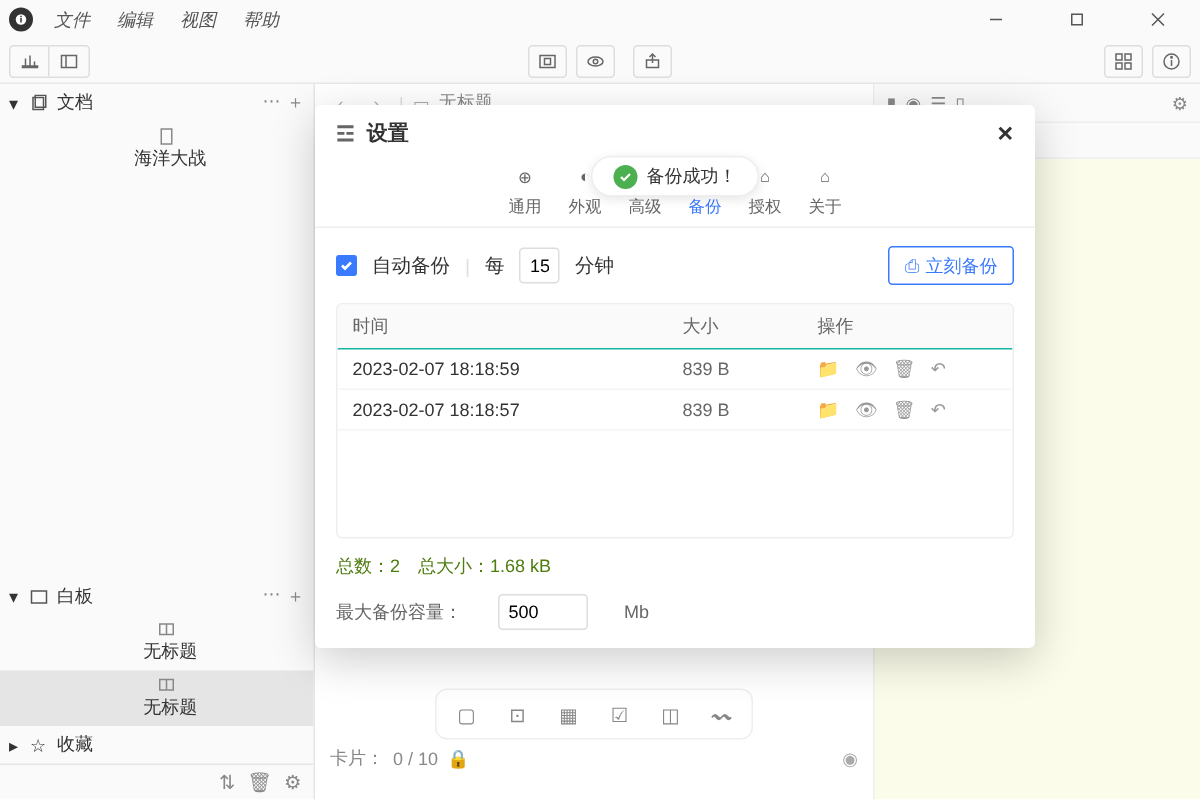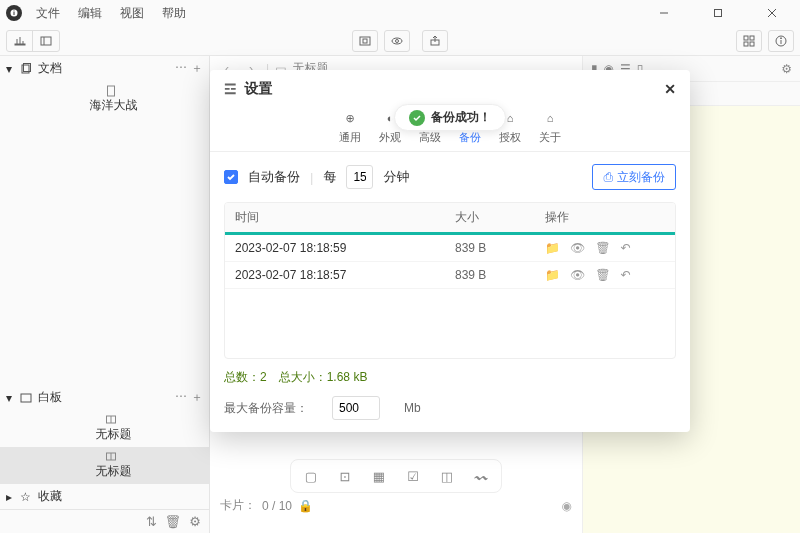--- a/index.html
+++ b/index.html
@@ -2,21 +2,21 @@
 <html><head>
 <meta charset="utf-8">
 <style>
   * { box-sizing: border-box; margin: 0; padding: 0; font-family: -apple-system, "Segoe UI", "Microsoft YaHei", sans-serif; }
   body { width: 800px; height: 533px; background: #fff; font-size: 13px; color: #333; overflow: hidden; position: relative; }
   
   
   .titlebar { height: 26px; display: flex; align-items: center; padding: 0 6px; gap: 10px; background: #fafafa; }
   .app-icon-wrap { width: 16px; height: 16px; border-radius: 50%; background: #333; display: flex; align-items: center; justify-content: center; }
   .app-icon-wrap svg { width: 10px; height: 10px; }
-  .menu-item { font-size: 12px; color: #555; padding: 2px 4px; cursor: pointer; }
+  .menu-item { font-size: 12px; color: #555; padding: 2px 4px; cursor: pointer; font-style: italic; }
   .tb-spacer { flex: 1; }
   .win-btn { width: 44px; height: 26px; display: flex; align-items: center; justify-content: center; cursor: pointer; }
   .win-btn svg { width: 10px; height: 10px; stroke: #555; }
 
   
   .toolbar2 { height: 30px; border-bottom: 1px solid #e8e8e8; display: flex; align-items: center; padding: 0 6px; background: #fafafa; }
   .viewbtn-group { display: flex; border: 1px solid #ddd; border-radius: 3px; overflow: hidden; }
   .viewbtn { width: 26px; height: 20px; display: flex; align-items: center; justify-content: center; cursor: pointer; }
   .viewbtn:first-child { border-right: 1px solid #ddd; }
   .center-icons { display: flex; gap: 6px; position: absolute; left: 50%; transform: translateX(-50%); }
@@ -62,31 +62,31 @@
 
   
   .modal { position: absolute; left: 210px; top: 70px; width: 480px; height: 362px; background: #fff; box-shadow: 0 8px 30px rgba(0,0,0,.2); border-radius: 4px; display: flex; flex-direction: column; }
   .modal-head { display: flex; align-items: center; padding: 10px 14px; font-size: 14px; font-weight: 600; }
   .modal-head .hamb { margin-right: 8px; color: #666; }
   .modal-head .close { margin-left: auto; cursor: pointer; }
   .modal-tabs { display: flex; justify-content: center; gap: 18px; border-bottom: 1px solid #eee; padding-bottom: 6px; position: relative; }
   .mtab { display: flex; flex-direction: column; align-items: center; gap: 2px; font-size: 11px; color: #666; cursor: pointer; }
   .mtab.active { color: #3a7afe; }
   .mtab .mico { width: 20px; height: 20px; display: flex; align-items: center; justify-content: center; }
-  .toast { position: absolute; left: 50%; transform: translateX(-50%); top: -4px; background: #fff; border: 1px solid #eee; border-radius: 20px; padding: 4px 14px; display: flex; align-items: center; gap: 6px; box-shadow: 0 2px 8px rgba(0,0,0,.1); font-size: 12px; z-index: 5; font-weight: bold; }
+  .toast { position: absolute; left: 50%; transform: translateX(-50%); top: -4px; background: #fff; border: 1px solid #eee; border-radius: 20px; padding: 4px 14px; display: flex; align-items: center; gap: 6px; box-shadow: 0 2px 8px rgba(0,0,0,.1); font-size: 12px; z-index: 5; }
   .toast .ok { width: 16px; height: 16px; background: #4caf50; border-radius: 50%; display: flex; align-items: center; justify-content: center; }
   .modal-body { padding: 12px 14px; flex: 1; overflow: hidden; display:flex; flex-direction:column;}
   .row1 { display: flex; align-items: center; gap: 10px; font-size: 13px; }
   .chk { width: 14px; height: 14px; border: 1px solid #3a7afe; border-radius: 2px; background: #3a7afe; display: flex; align-items: center; justify-content: center; cursor: pointer; }
   .sep { color: #ddd; }
   .num-in { width: 27px; height: 24px; border: 1px solid #ddd; border-radius: 3px; padding: 0 6px; font-size: 12px; }
   .now-btn { margin-left: auto; height: 26px; padding: 0 10px; border: 1px solid #3a7afe; color: #3a7afe; background: #fff; border-radius: 3px; font-size: 12px; cursor: pointer; display: flex; align-items: center; gap: 4px; }
   
   .tbl { margin-top: 12px; border: 1px solid #eee; border-radius: 4px; overflow: hidden; flex:1; display:flex; flex-direction:column;}
-  .thr { display: flex; background: #fafafa; border-bottom: 3px solid #14b8a6; font-size: 12px; color: #666; padding: 6px 10px; }
+  .thr { display: flex; background: #fafafa; border-bottom: 1px solid #14b8a6; font-size: 12px; color: #666; padding: 6px 10px; }
   .thr .c1 { flex: 1; } .thr .c2 { width: 90px; } .thr .c3 { width: 120px; }
   .trow { display: flex; border-bottom: 1px solid #f4f4f4; font-size: 12px; padding: 6px 10px; align-items: flex-end; }
   .trow .c1 { flex: 1; } .trow .c2 { width: 90px; color: #666; } .trow .c3 { width: 120px; display: flex; gap: 10px; color: #999; }
   .trow .c3 span { cursor: pointer; }
   .tblank { flex:1; }
   .summary { margin-top: 10px; font-size: 12px; color: #4d7c0f; display: flex; gap: 12px; }
   .maxrow { margin-top: 10px; font-size: 12px; color: #666; display: flex; align-items: center; gap: 24px; }
 
   svg { display: block; }
 </style>
@@ -389,17 +389,17 @@
       </div>
       <div class="tblank"></div>
     </div>
 
     <div class="summary" data-name="backup-summary">
       <span><span>总数：</span><span>2</span></span>
       <span><span>总大小：</span><span>1.68 kB</span></span>
     </div>
     <div class="maxrow">
       <span data-name="max-backup-label">最大备份容量：</span>
-      <input class="num-in" style="width: 48px;" data-name="max-backup-input" value="500">
+      <input class="num-in" style="width: 60px;" data-name="max-backup-input" value="500">
       <span data-name="max-backup-unit">Mb</span>
     </div>
   </div>
 </div>
 
 </body></html>

